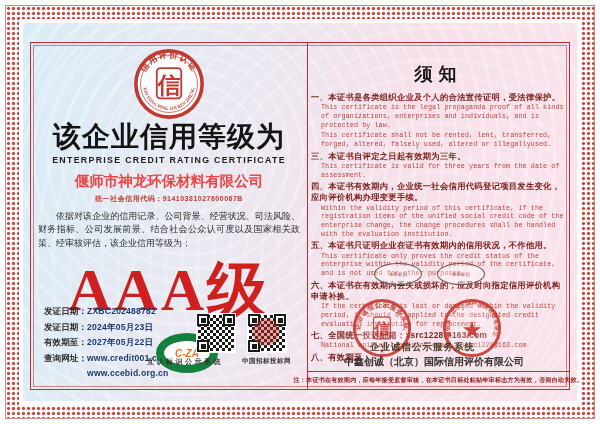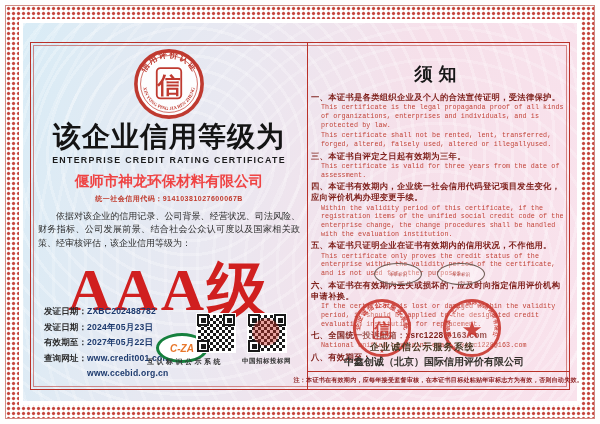--- a/index.html
+++ b/index.html
@@ -30,21 +30,21 @@
   .code{margin-top:3px;font-size:7px;font-weight:700;color:#c0392b;letter-spacing:.5px;}
   .intro{margin-top:6px;width:262px;font-size:9px;line-height:1.5;color:#2b2b2b;
     text-align:justify;text-indent:2em;}
   .rating{margin-top:10px;font-family:"Liberation Serif","DejaVu Serif",serif;font-weight:700;
     font-size:60px;color:#d01f1f;letter-spacing:3px;line-height:1;}
   
   .info{position:absolute;left:44px;top:304px;width:160px;font-size:8.6px;line-height:15.5px;}
   .info .lbl{font-weight:700;color:#2c2c2c;}
   .info .val{color:#1d3a6e;font-weight:700;letter-spacing:.2px;}
   .url2{margin-left:43px;}
-  .cza{position:absolute;left:156px;top:333px;width:46px;height:24px;border:3px solid #15803d;
+  .cza{position:absolute;left:156px;top:333px;width:46px;height:24px;border:8px solid #15803d;
     border-radius:50%;background:#fff;display:flex;align-items:center;justify-content:center;
     font-size:10px;font-weight:700;font-style:italic;color:#e8762a;}
   .mutual{position:absolute;left:147px;top:357px;font-size:7px;font-weight:700;color:#333;letter-spacing:2.5px;white-space:nowrap;}
   .qr{position:absolute;width:36px;height:36px;background:
       conic-gradient(#191919 25%,#fff 0 50%,#191919 0 75%,#fff 0) 0 0/6px 6px;border:2px solid #fff;}
   .qr .f{position:absolute;width:8px;height:8px;border:2px solid #191919;background:#fff;}
   .qr .f::before{content:"";position:absolute;inset:1.5px;background:#191919;}
   .qr .tl{left:-1px;top:-1px}.qr .tr{right:-1px;top:-1px}.qr .bl{left:-1px;bottom:-1px}
   .qr1{left:196px;top:313px;}
   .qr2{left:247px;top:313px;}

